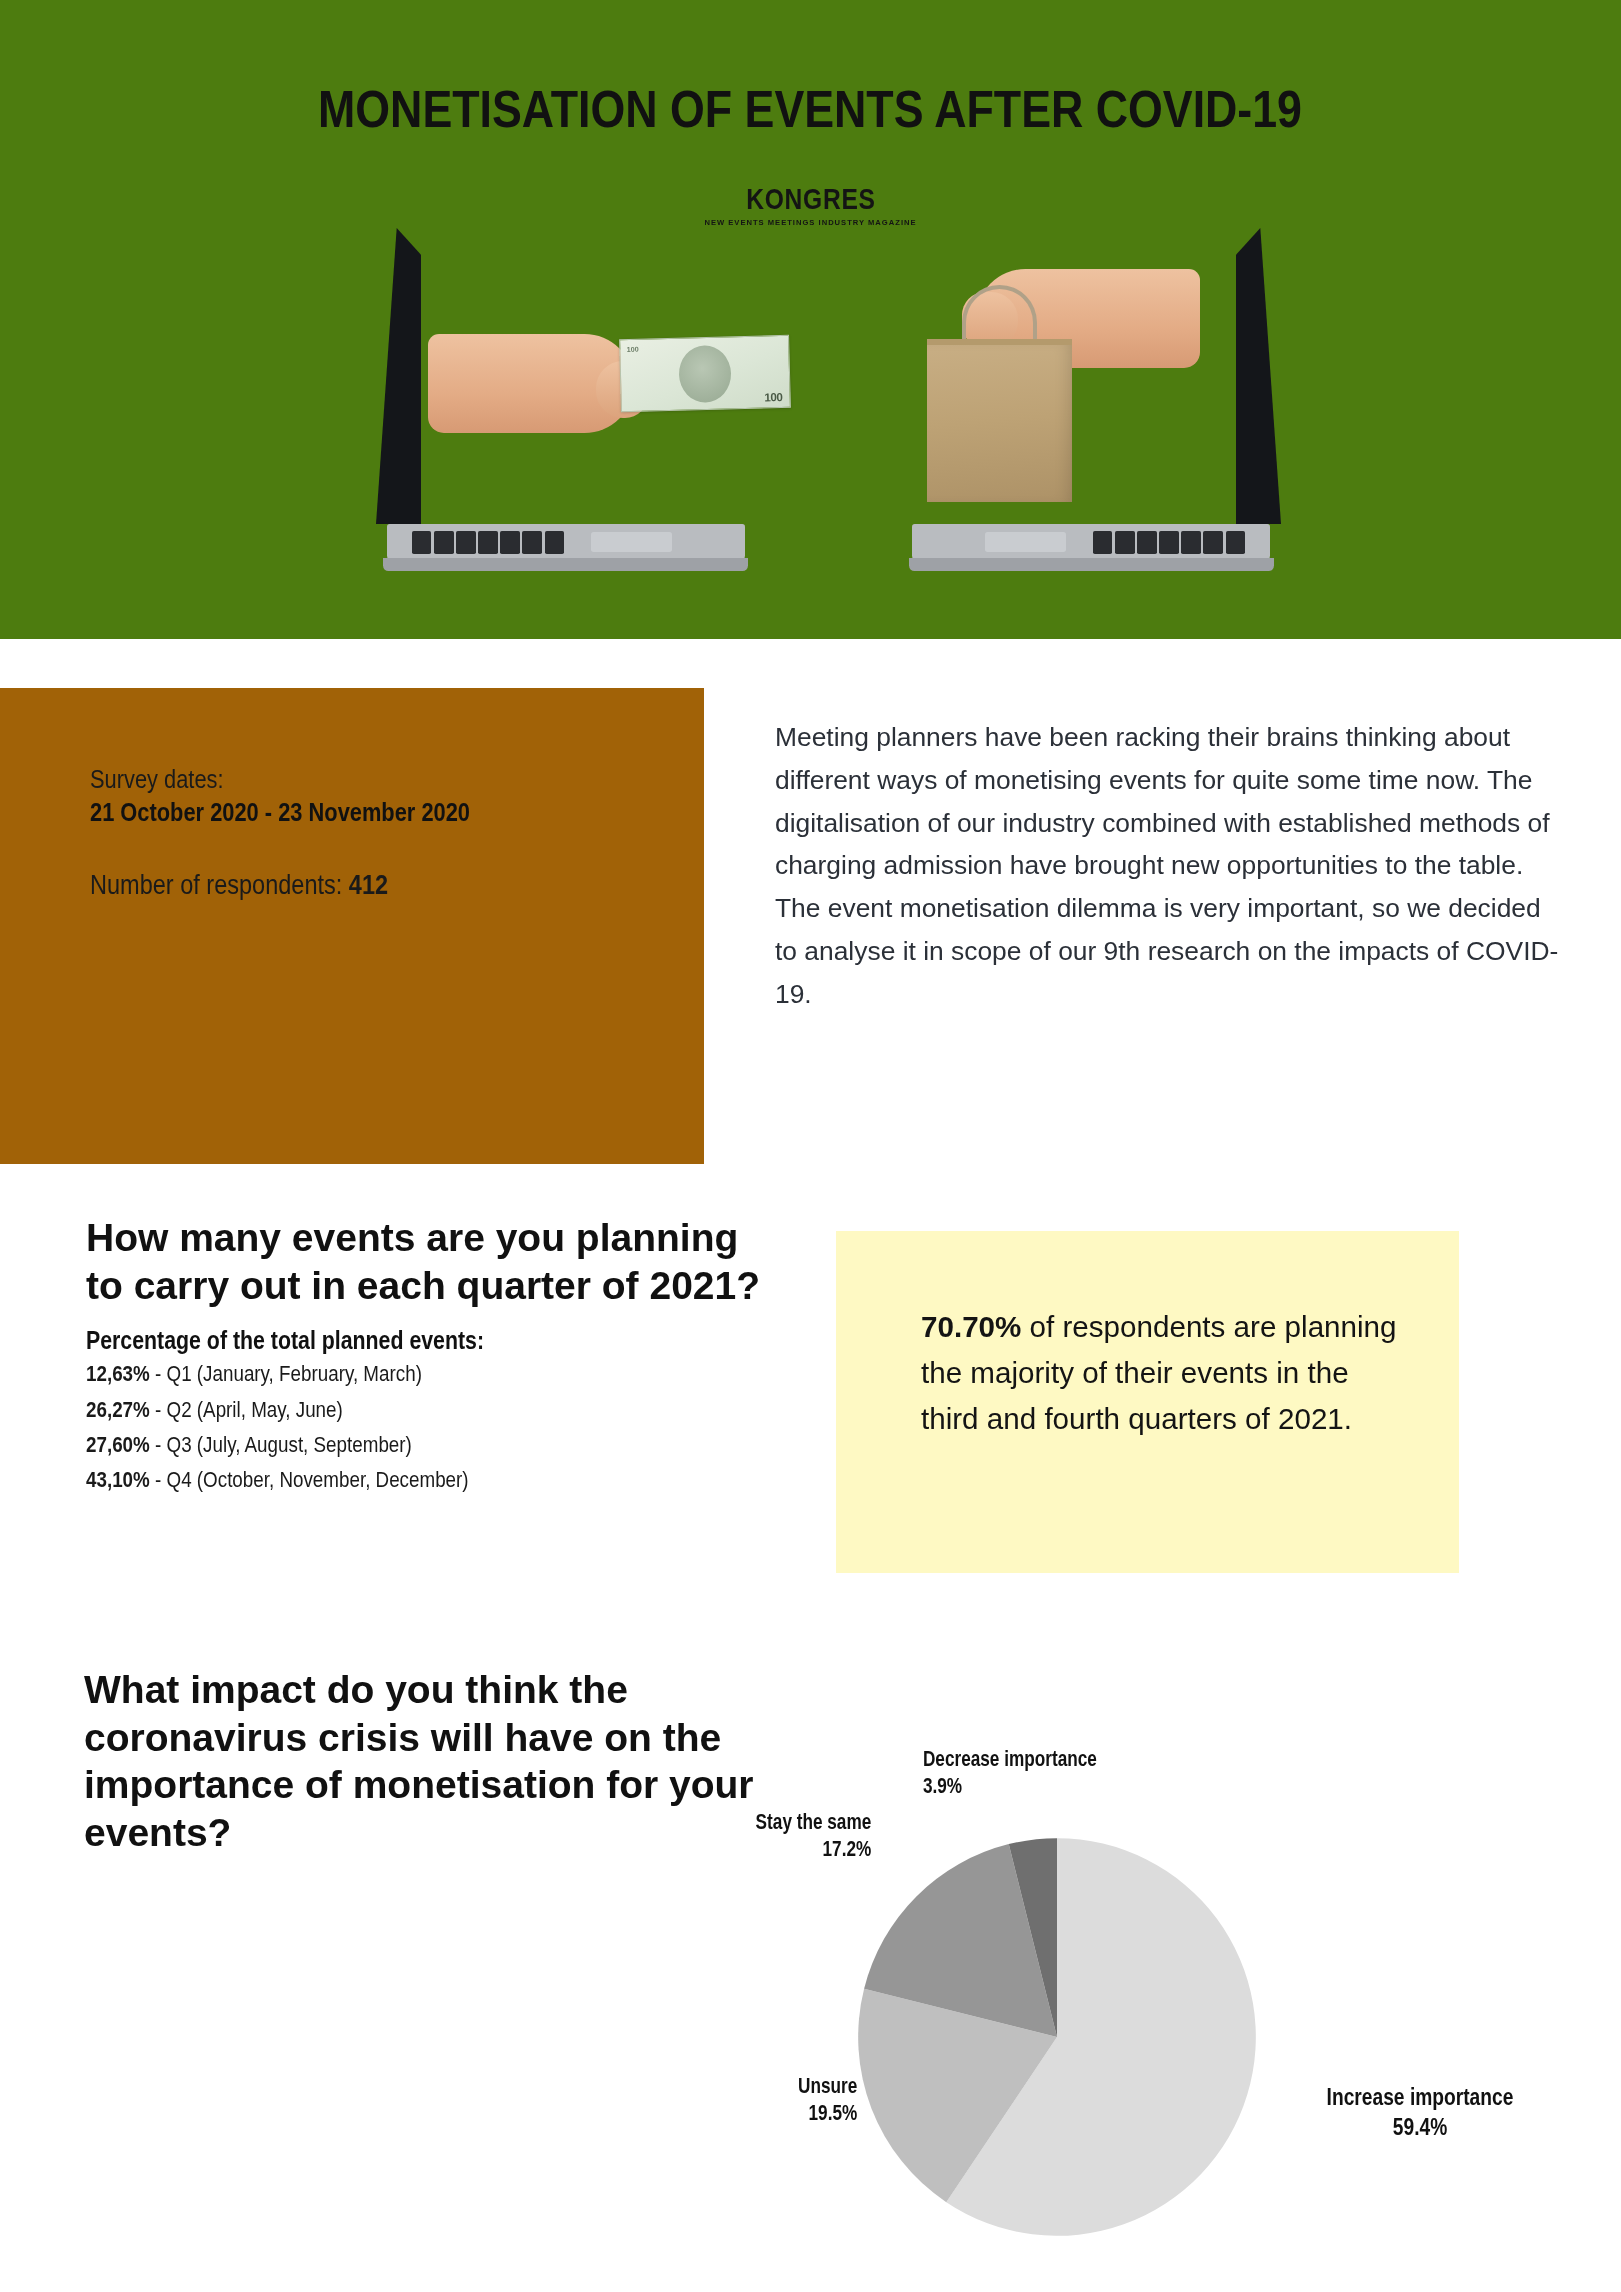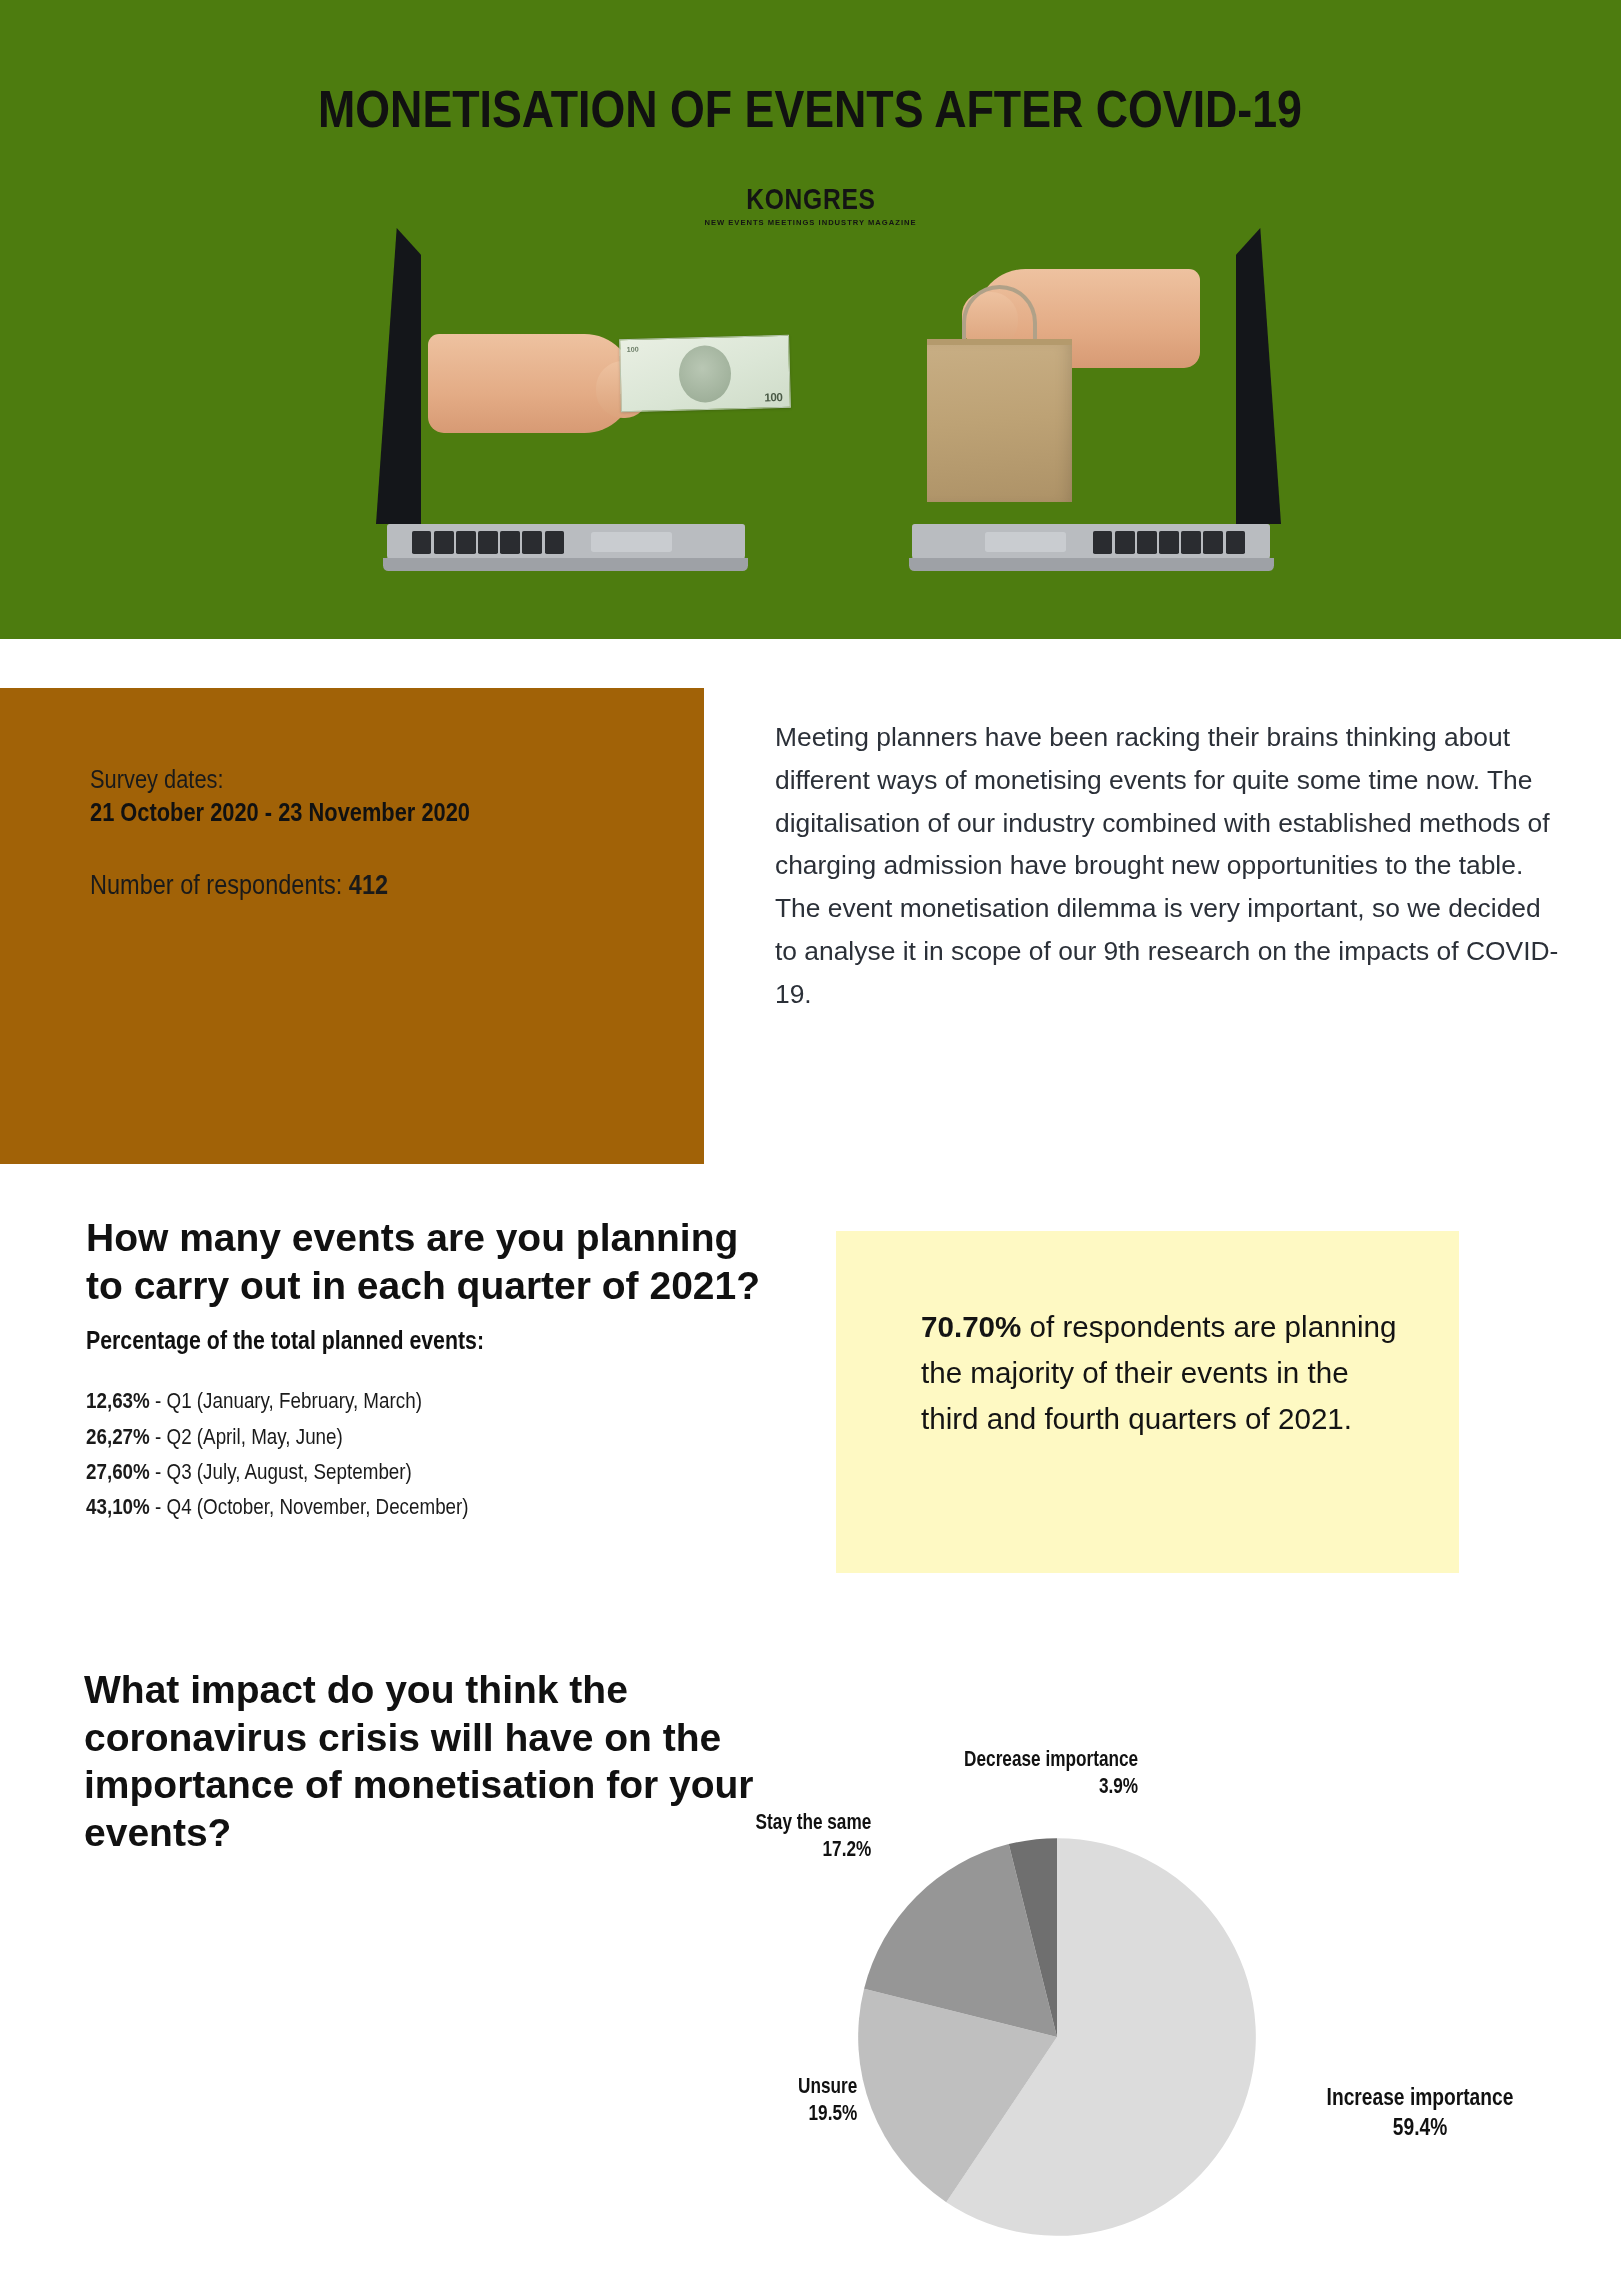--- a/index.html
+++ b/index.html
@@ -135,21 +135,21 @@
   #intro {
     position:absolute; left:775px; top:716px; width:788px;
     font-size:26.4px; line-height:1.62; color:#2b3038;
   }
 
   
   #q1 { position:absolute; left:86px; top:1214px; width:681px; }
   .qhead { font-size:39px; font-weight:bold; line-height:1.22; color:#111; }
   #q1-sub { margin-top:16px; font-size:26px; font-weight:bold; color:#111; }
   #q1-sub .cond { transform:scaleX(0.82); font-weight:bold; }
-  #q1-list { margin-top:27px; }
+  #q1-list { }
   #q1-list li { list-style:none; font-size:22.4px; line-height:1.58; color:#1a1a1a; }
   #q1-list li .cond { transform:scaleX(0.84); }
   #q1-list b { font-weight:bold; }
 
   
   #callout {
     position:absolute; left:836px; top:1231px; width:623px; height:342px;
     background:#fef9c3;
   }
   #callout-text {
@@ -158,21 +158,21 @@
   }
   #callout-text b { font-weight:bold; }
 
   
   #q2 { position:absolute; left:84px; top:1666px; width:734px; }
   #pie-wrap { position:absolute; left:0; top:0; width:1621px; height:2293px; pointer-events:none; }
   #pie-svg { position:absolute; left:851px; top:1831px; }
   .pie-lab { position:absolute; font-weight:bold; color:#111; line-height:1.26; }
   .pie-lab .cond-c { transform:scaleX(0.80); font-weight:bold; display:block; }
   .pie-lab .n { display:block; }
-  #lab-decrease { left:896px; top:1746px; width:269px; text-align:right; font-size:21.5px; }
+  #lab-decrease { left:896px; top:1746px; width:269px; text-align:left; font-size:21.5px; }
   #lab-stay     { left:694px;  top:1809px; width:197px; text-align:right;  font-size:21.5px; }
   #lab-unsure   { left:716px;  top:2073px; width:157px; text-align:right;  font-size:21.5px; }
   #lab-increase { left:1272px; top:2082px; width:296px; text-align:center; font-size:24px; }
 </style>
 </head>
 <body>
 
 <div id="hero">
 
   <div id="hero-title">

